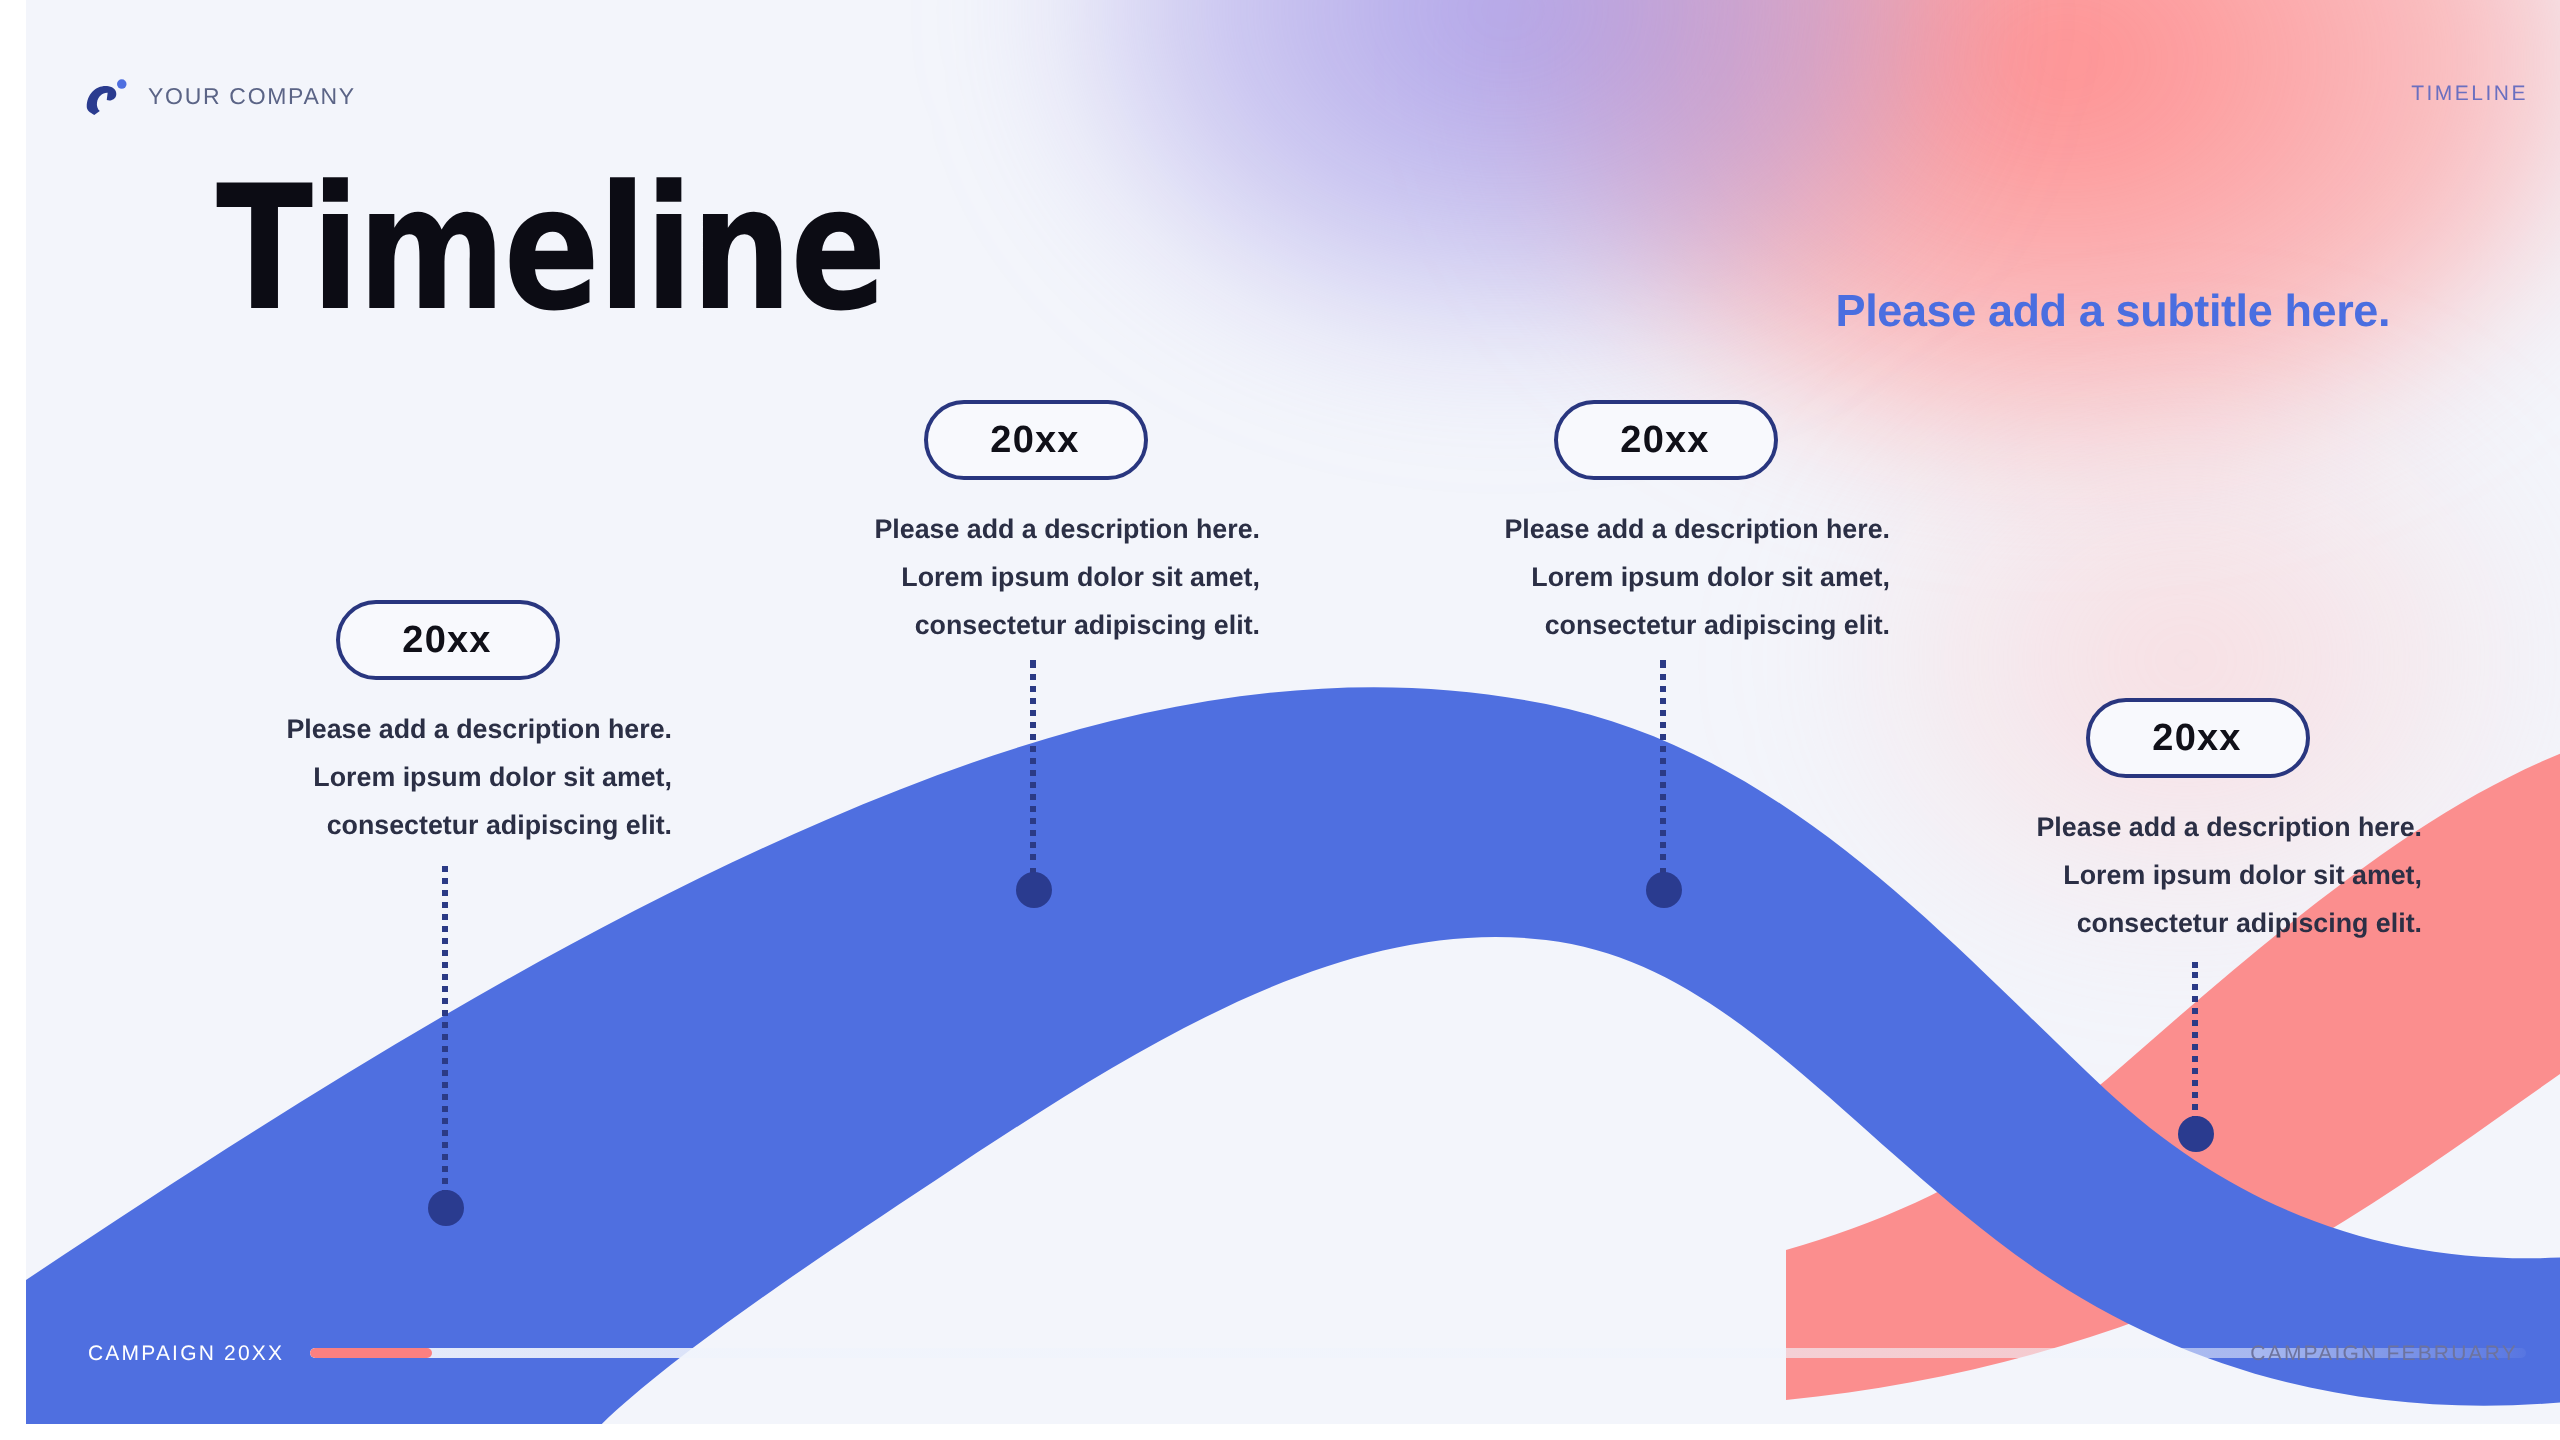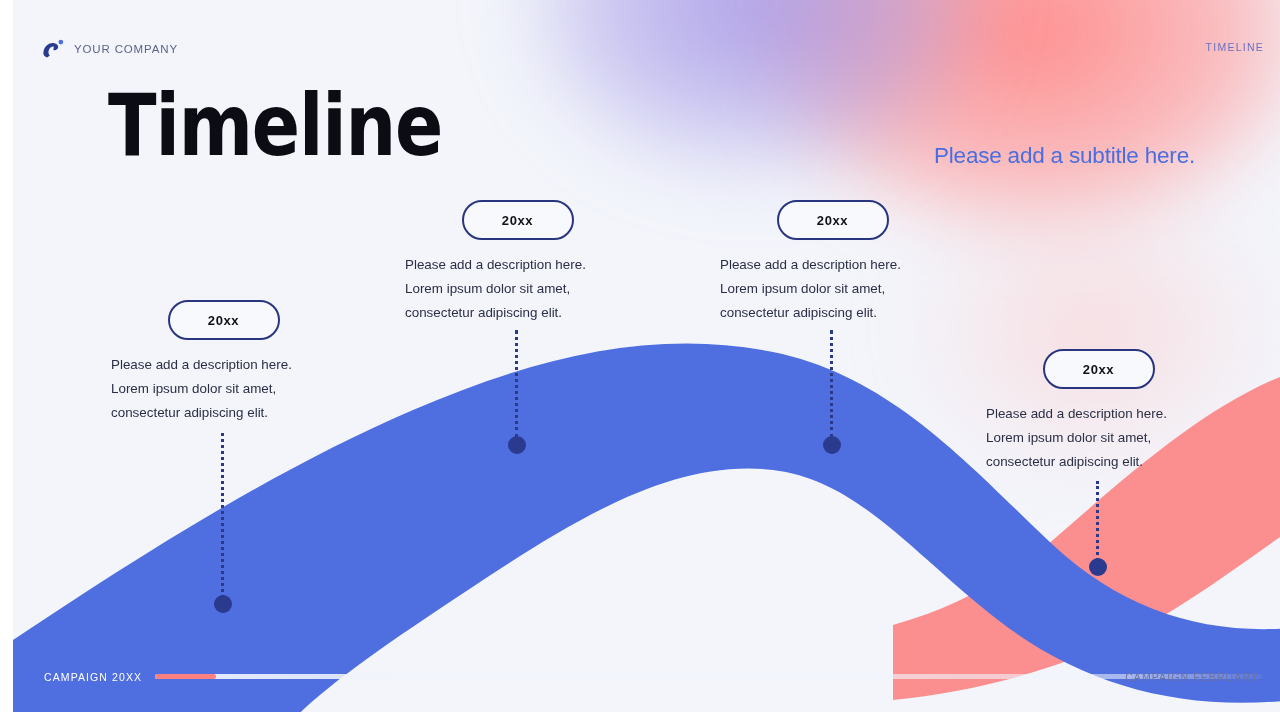--- a/index.html
+++ b/index.html
@@ -84,53 +84,53 @@
     letter-spacing:-1.2px;
     color:#0c0c14;
     transform: scaleX(0.92);
     transform-origin: left top;
     white-space:nowrap;
   }
   .slide-subtitle {
     position:absolute;
     right:98px; top:143px;
     font-size:22.5px;
-    font-weight:400;
+    font-weight:700;
     color:#4a6ee0;
     letter-spacing:-0.2px;
     white-space:nowrap;
   }
 
   
   .tl-item { position:absolute; }
   .tl-badge {
     position:relative;
     display:block;
     margin:0 auto;
     width:112px;
     height:40px;
     line-height:38px;
     text-align:center;
     border:2.2px solid #29367f;
     border-radius:22px;
     background:#f8f9fd;
     color:#101018;
-    font-size:13px;
+    font-size:19px;
     font-weight:700;
     letter-spacing:0.6px;
     box-sizing:border-box;
   }
   .tl-desc {
     margin-top:13px;
     width:100%;
-    text-align:left;
+    text-align:right;
     font-size:13.4px;
     line-height:24px;
     color:#2b2f45;
-    font-weight:400;
+    font-weight:700;
   }
   .tl-desc span { display:block; white-space:nowrap; }
 
   
   .tl-connector { position:absolute; width:4px; }
   .tl-dotline {
     position:absolute;
     left:0; top:0;
     width:0;
     border-left:3px dotted #2b3a86;

